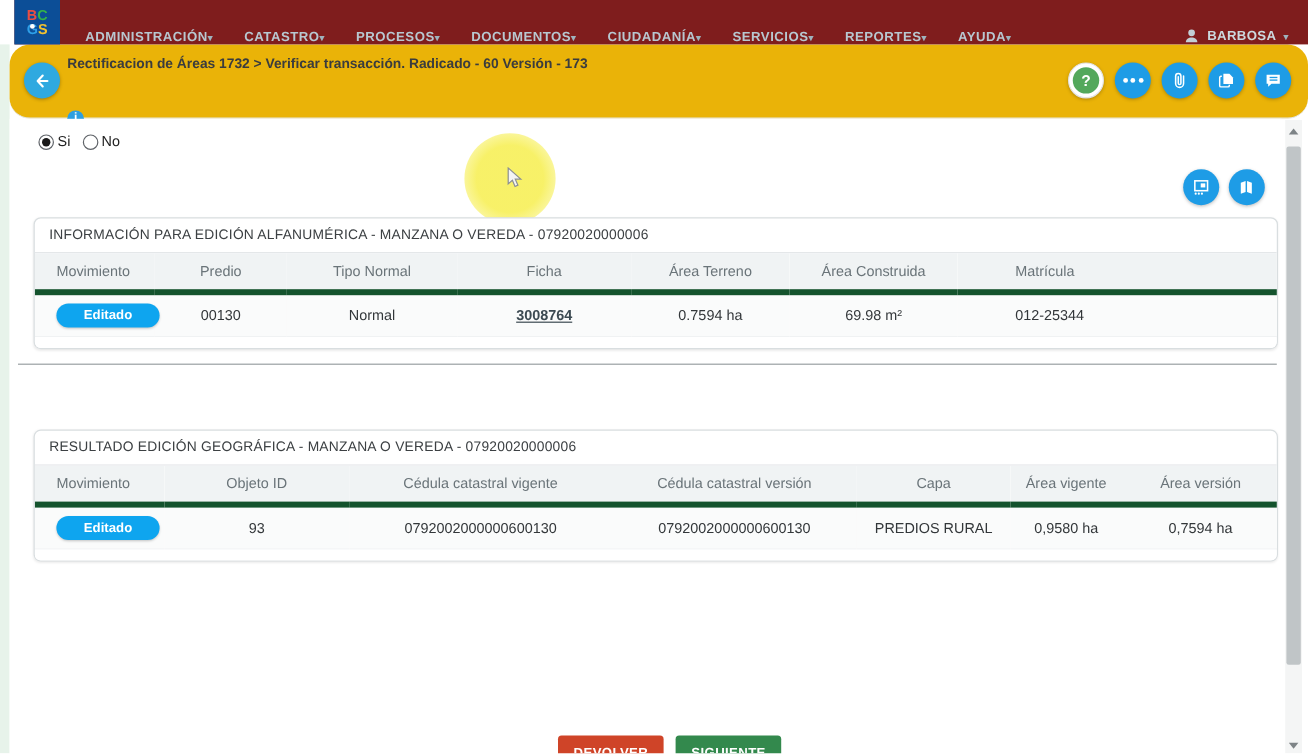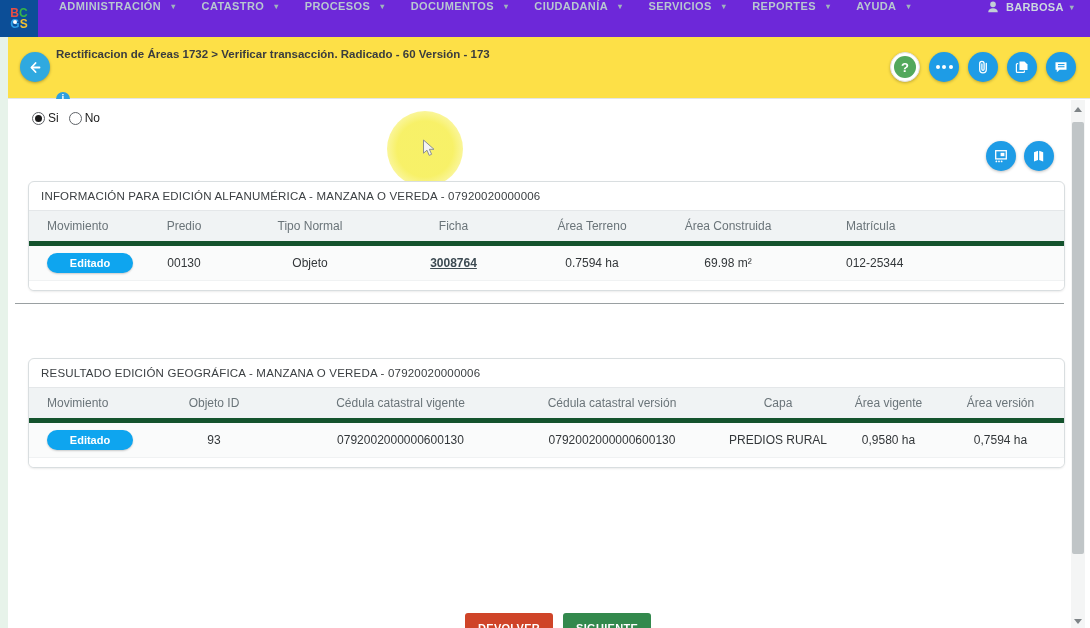--- a/index.html
+++ b/index.html
@@ -1,40 +1,40 @@
 <!DOCTYPE html>
 <html><head>
 <meta charset="utf-8">
 <style>
   * { margin:0; padding:0; box-sizing:border-box; }
   html,body { width:1090px; height:628px; overflow:hidden; background:#fff;
               font-family:"Liberation Sans", sans-serif; }
   .screen { position:relative; width:1090px; height:628px; background:#fff; overflow:hidden; }
 
   
-  .topnav { position:absolute; top:0; left:0; right:0; height:37px; background:#6d28d9;
-            display:flex; align-items:flex-start; z-index:5; }
+  .topnav { position:absolute; top:0; left:12px; right:0; height:37px; background:#7f1d1d;
+            display:flex; align-items:flex-end; z-index:5; }
   .logo { width:38px; height:37px; background:#0c4e97; display:flex; flex-direction:column;
           align-items:center; justify-content:center; line-height:11px; font-weight:bold;
           font-size:12px; position:relative; flex:0 0 auto; cursor:pointer; }
   .logo .c1{color:#e94e43;} .logo .c2{color:#35b44a;} .logo .c3{color:#2d9fe8;} .logo .c4{color:#f2c230;}
   .gdot { position:absolute; left:13px; bottom:13px; width:4px; height:4px; border-radius:50%; background:#fff; }
   .nav-items { display:flex; margin-left:8px; }
   .nav-item { color:#b8c7d0; font-size:11px; font-weight:600; letter-spacing:.4px;
-              padding:0 13px; display:flex; align-items:center; gap:10px; cursor:pointer; }
+              padding:0 13px; display:flex; align-items:center; gap:0; cursor:pointer; }
   .nav-caret { font-size:8px; color:#9fb3bd; }
   .user-chip { margin-left:auto; margin-right:16px; color:#ccd8de; font-size:11px; font-weight:600;
                letter-spacing:.3px; display:flex; align-items:center; gap:6px; cursor:pointer; }
 
   
   .greenstrip { position:absolute; left:0; top:37px; width:8px; bottom:0; background:#e7f3ea; }
 
   
-  .header-band { position:absolute; left:8px; top:37px; right:0; height:62px; background:#fde047;
-                 border-bottom:1px solid #e2e6e8; }
+  .header-band { position:absolute; left:8px; top:37px; right:0; height:62px; background:#eab308;
+                 border-bottom:1px solid #e2e6e8;border-radius:17px; }
   .back-btn { position:absolute; left:12px; top:15px; width:30px; height:30px; border-radius:50%;
               background:#2fa9e0; display:flex; align-items:center; justify-content:center;
               box-shadow:0 1px 3px rgba(0,0,0,.3); cursor:pointer; }
   .breadcrumb { position:absolute; left:48px; top:11px; font-size:11.5px; font-weight:bold; color:#3a3c3e; }
   .subtitle-row { position:absolute; left:48px; top:32px; display:flex; align-items:center; gap:8px; }
   .info-icon { width:14px; height:14px; border-radius:50%; background:#2e9fe0; color:#fff;
                font-size:10px; font-weight:bold; display:flex; align-items:center; justify-content:center; }
   .subtitle { font-size:11px; font-weight:bold; color:#1e3e5c; letter-spacing:.3px;margin-top:47px; }
   .header-icons { position:absolute; right:14px; top:15px; display:flex; gap:9px; }
   .hicon { width:30px; height:30px; border-radius:50%; background:#1e9ce6; display:flex;
@@ -256,21 +256,21 @@
             <th>Ficha</th>
             <th>Área Terreno</th>
             <th>Área Construida</th>
             <th class="pushed">Matrícula</th>
           </tr>
         </thead>
         <tbody>
           <tr>
             <td class="first"><span class="pill">Editado</span></td>
             <td>00130</td>
-            <td>Objeto</td>
+            <td>Normal</td>
             <td><a class="ficha-link">3008764</a></td>
             <td>0.7594 ha</td>
             <td>69.98 m²</td>
             <td class="pushed">012-25344</td>
           </tr>
         </tbody>
       </table>
       <div class="card-pad"></div>
     </section>
 

